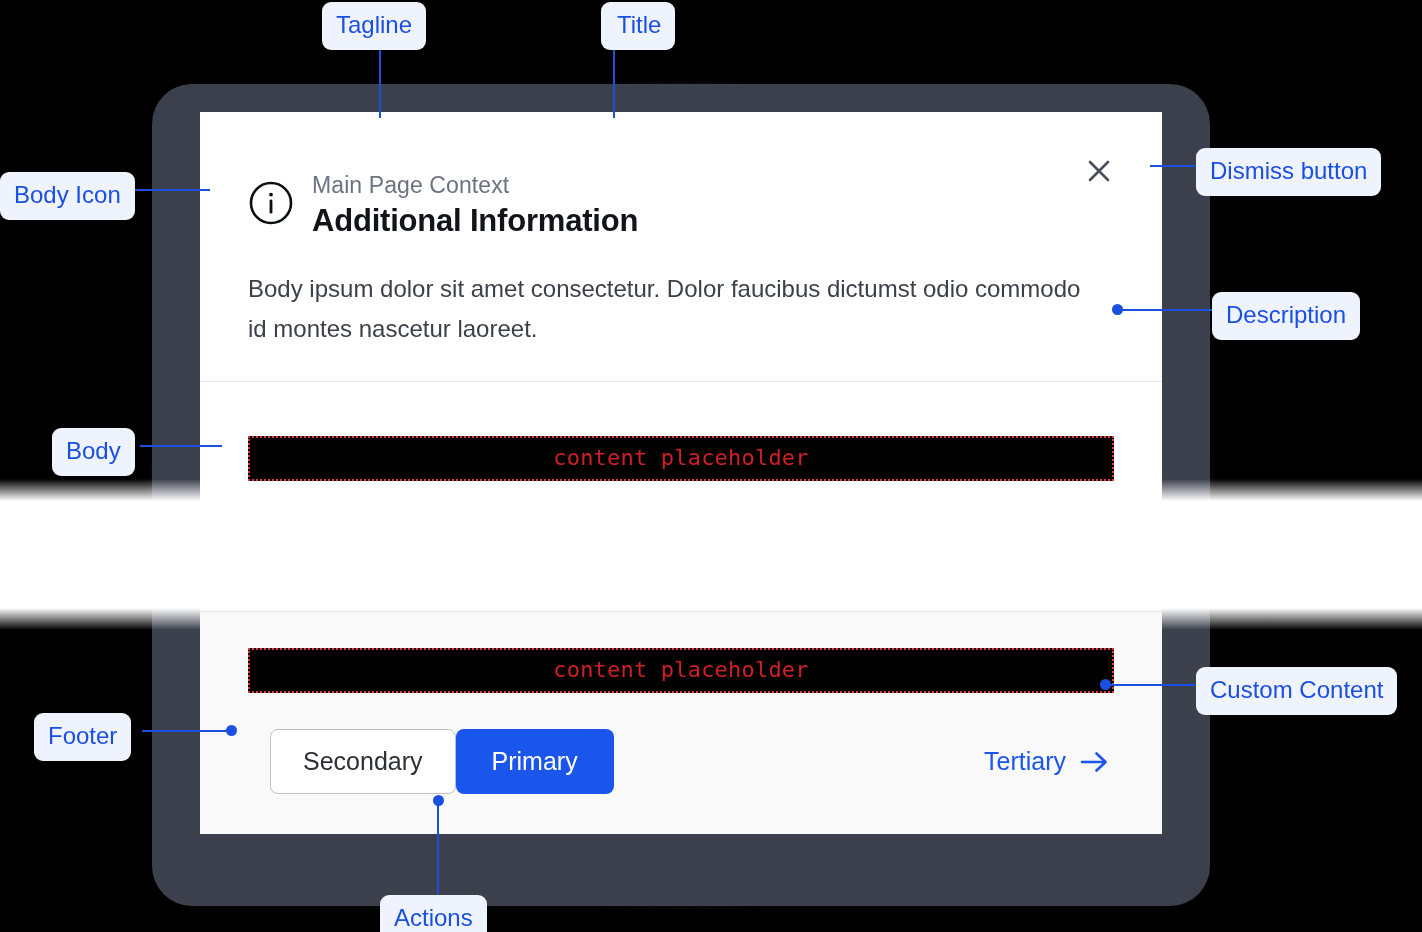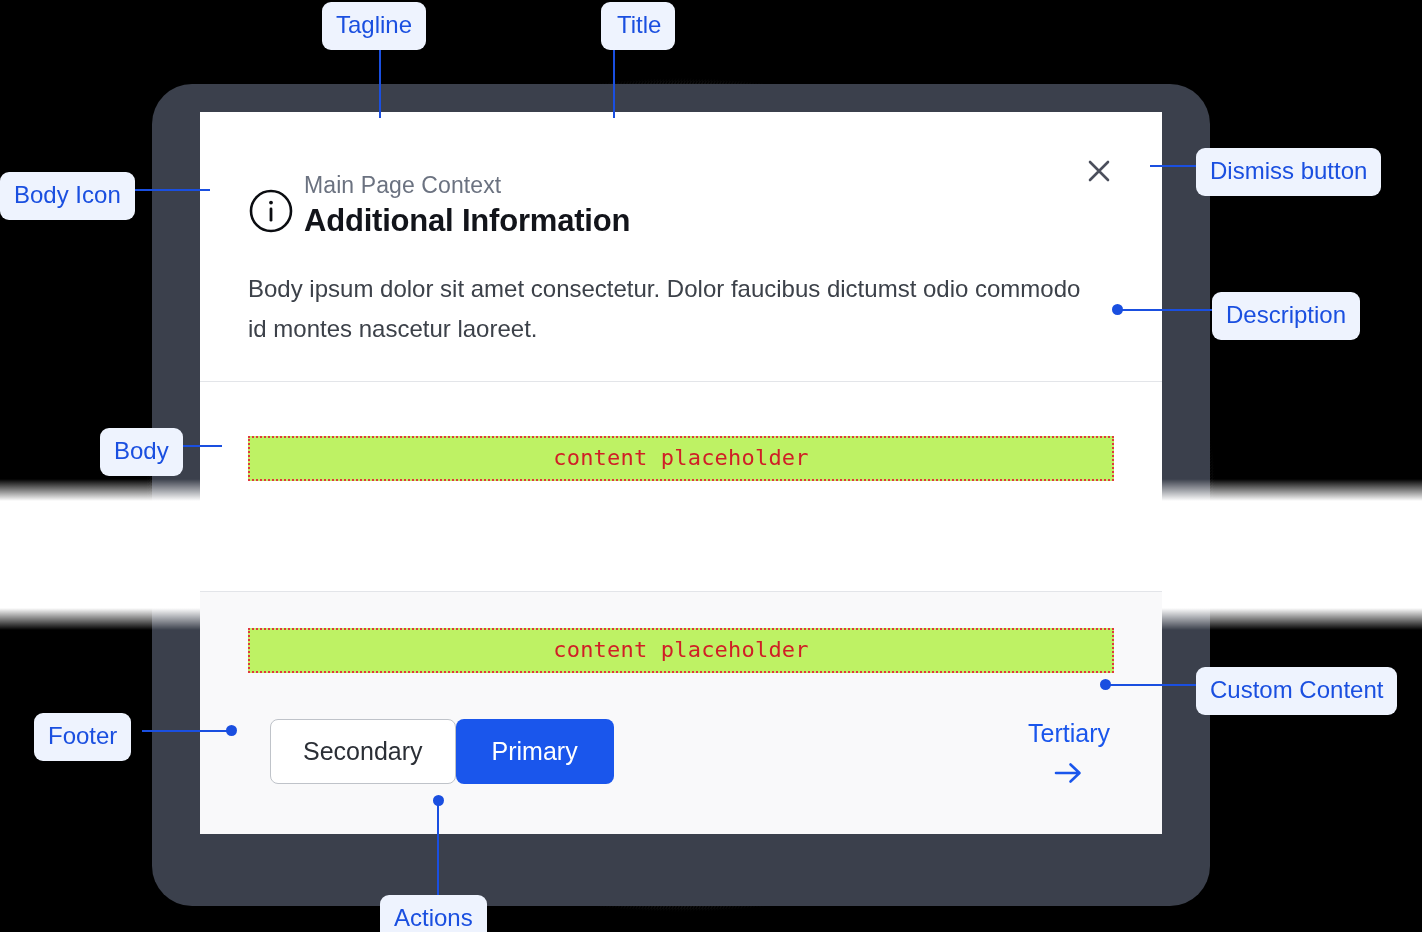--- a/index.html
+++ b/index.html
@@ -69,21 +69,22 @@
     background: #ffffff;
     display: flex;
     flex-direction: column;
   }
 
   
   .dlg-header {
     position: relative;
     padding: 32px 40px 0 48px;
     display: flex;
-    align-items: center;
+    align-items: flex-start;
+    gap: 8px;
   }
   .title-icon {
     flex: 0 0 auto;
     width: 46px; height: 46px;
     margin-top: 36px;
     margin-right: 10px;
     display: flex; align-items: center; justify-content: center;
   }
   .title-icon svg { display: block; }
   .header-text { flex: 1 1 auto; padding-top: 28px; }
@@ -127,21 +128,21 @@
   }
 
   
   .dlg-body {
     flex: 1 1 auto;
     padding: 54px 48px 0 48px;
   }
 
   .placeholder {
     border: 2px dotted #e0393e;
-    background: #bef264;
+    background: #000000;
     color: #d01f26;
     font-family: "DejaVu Sans Mono", "Liberation Mono", monospace;
     font-size: 22px;
     text-align: center;
     padding: 7px 0 9px 0;
     letter-spacing: .2px;
     box-sizing: border-box;
   }
 
   
@@ -179,21 +180,20 @@
   }
   .btn-tertiary {
     margin-left: auto;
     background: none;
     border: none;
     color: #1a56ec;
     display: flex;
     align-items: center;
     gap: 14px;
     padding: 10px 4px;
-    flex-direction: column;
   }
   .btn-tertiary svg { display: block; }
 
   
   .anno {
     position: absolute;
     z-index: 20;
     background: #eef3fe;
     color: #1a4fe0;
     font-size: 24px;
@@ -286,21 +286,21 @@
 <div class="anno" style="left:1196px; top:148px;">Dismiss button</div>
 <div class="leader h" style="left:1150px; top:165px; width:72px;"></div>
 
 <div class="anno" style="left:0px; top:172px;">Body Icon</div>
 <div class="leader h" style="left:134px; top:189px; width:76px;"></div>
 
 <div class="anno" style="left:1212px; top:292px;">Description</div>
 <div class="leader h" style="left:1118px; top:309px; width:100px;"></div>
 <div class="dot" style="left:1112px; top:304px;"></div>
 
-<div class="anno" style="left:52px; top:428px;margin-left:48px;">Body</div>
+<div class="anno" style="left:52px; top:428px;">Body</div>
 <div class="leader h" style="left:140px; top:445px; width:82px;"></div>
 
 <div class="anno" style="left:1196px; top:667px;">Custom Content</div>
 <div class="leader h" style="left:1110px; top:684px; width:92px;"></div>
 <div class="dot" style="left:1100px; top:679px;"></div>
 
 <div class="anno" style="left:34px; top:713px;">Footer</div>
 <div class="leader h" style="left:142px; top:730px; width:90px;"></div>
 <div class="dot" style="left:226px; top:725px;"></div>
 

